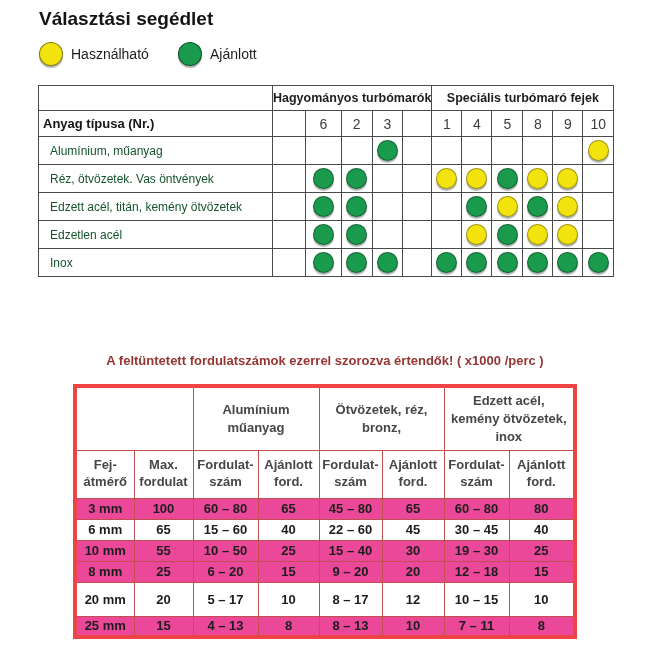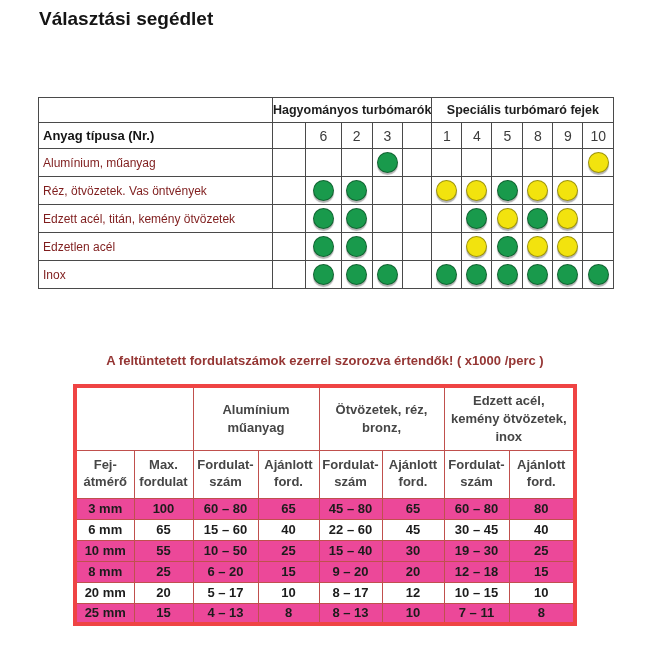--- a/index.html
+++ b/index.html
@@ -16,28 +16,28 @@
   .legend-item { position:absolute; top:0; display:flex; align-items:center; gap:8px; }
   .dot-lg {
     display:inline-block; width:24px; height:24px; border-radius:50%;
     border:1px solid rgba(0,0,0,0.45); box-shadow:0 2px 1px rgba(0,0,0,0.30);
     box-sizing:border-box;
   }
   .legend-label { font-size:14px; color:#1d1d1d; }
 
   
   .sel-table {
-    position:absolute; left:38px; top:97px;
+    position:absolute; left:38px; top:85px;
     border-collapse:collapse; table-layout:fixed; border:1px solid #2e2e2e;
   }
   .sel-table td { border:1px solid #4a4a4a; padding:0; overflow:hidden; }
   .sel-table .grp { font-weight:bold; font-size:12.5px; text-align:center; white-space:nowrap; color:#1d1d1d; }
   .sel-table .num { text-align:center; font-size:14px; color:#3c3c3c; }
   .sel-table .mat-hdr { font-weight:bold; font-size:13px; padding-left:4px; white-space:nowrap; color:#141414; }
-  .sel-table .mat { font-size:12px; padding-left:4px; white-space:nowrap; color:#7f1d1d; }
+  .sel-table .mat { font-size:12px; padding-left:11px; white-space:nowrap; color:#14532d; }
   .sel-table .rate { text-align:center; vertical-align:middle; }
   .dot {
     display:block; width:21px; height:21px; border-radius:50%; margin:2px auto;
     border:1px solid rgba(0,0,0,0.35); box-shadow:0 2px 1px rgba(0,0,0,0.30);
     box-sizing:border-box;
   }
 
   
   .banner {
     position:absolute; left:38px; top:325px; width:574px; box-sizing:border-box;
@@ -61,20 +61,30 @@
   .speed-table .val { font-weight:bold; font-size:13px; color:#1c1c1c; }
   .speed-table tr.stripe td { background:#ec4899; }
 </style>
 </head>
 <body>
 
 <div class="page">
 
   <div class="title">Választási segédlet</div>
 
+  <div class="legend">
+    <div class="legend-item" style="left:0">
+      <span class="dot-lg" style="background: rgb(242, 227, 14);"></span>
+      <span class="legend-label">Használható</span>
+    </div>
+    <div class="legend-item" style="left:139px">
+      <span class="dot-lg" style="background: rgb(25, 154, 76);"></span>
+      <span class="legend-label">Ajánlott</span>
+    </div>
+  </div>
 
   <table class="sel-table">
       <colgroup>
         <col style="width: 234px;">
         <col style="width: 33px;">
         <col style="width: 35px;">
         <col style="width: 31px;">
         <col style="width: 30px;">
         <col style="width: 29px;">
         <col style="width: 30px;">
@@ -313,21 +323,21 @@
         <tr class="stripe" style="height: 21px;">
           <td class="val">8 mm</td>
           <td class="val">25</td>
           <td class="val">6 – 20</td>
           <td class="val">15</td>
           <td class="val">9 – 20</td>
           <td class="val">20</td>
           <td class="val">12 – 18</td>
           <td class="val">15</td>
         </tr>
-        <tr class="" style="height: 21px;">
+        <tr class="" style="height: 34px;">
           <td class="val">20 mm</td>
           <td class="val">20</td>
           <td class="val">5 – 17</td>
           <td class="val">10</td>
           <td class="val">8 – 17</td>
           <td class="val">12</td>
           <td class="val">10 – 15</td>
           <td class="val">10</td>
         </tr>
         <tr class="stripe" style="height: 21px;">

